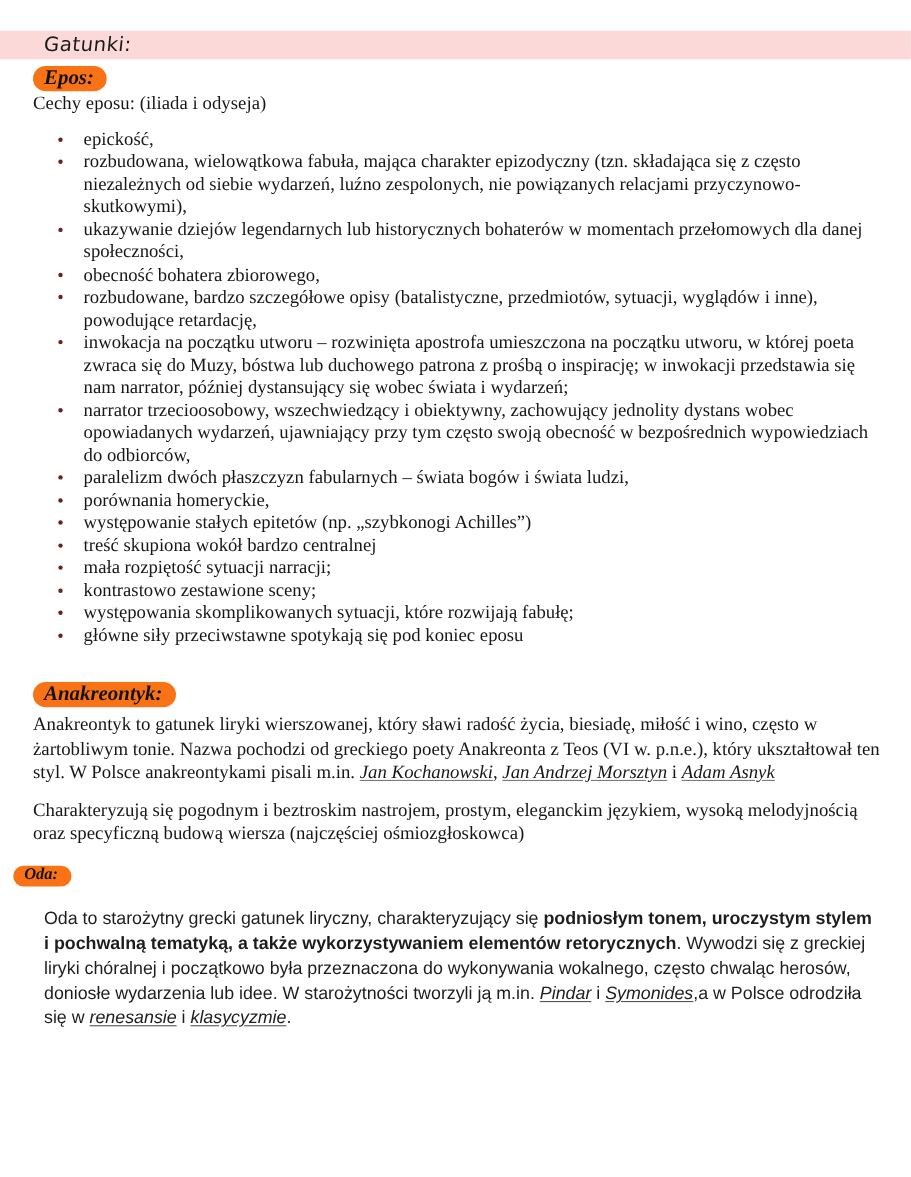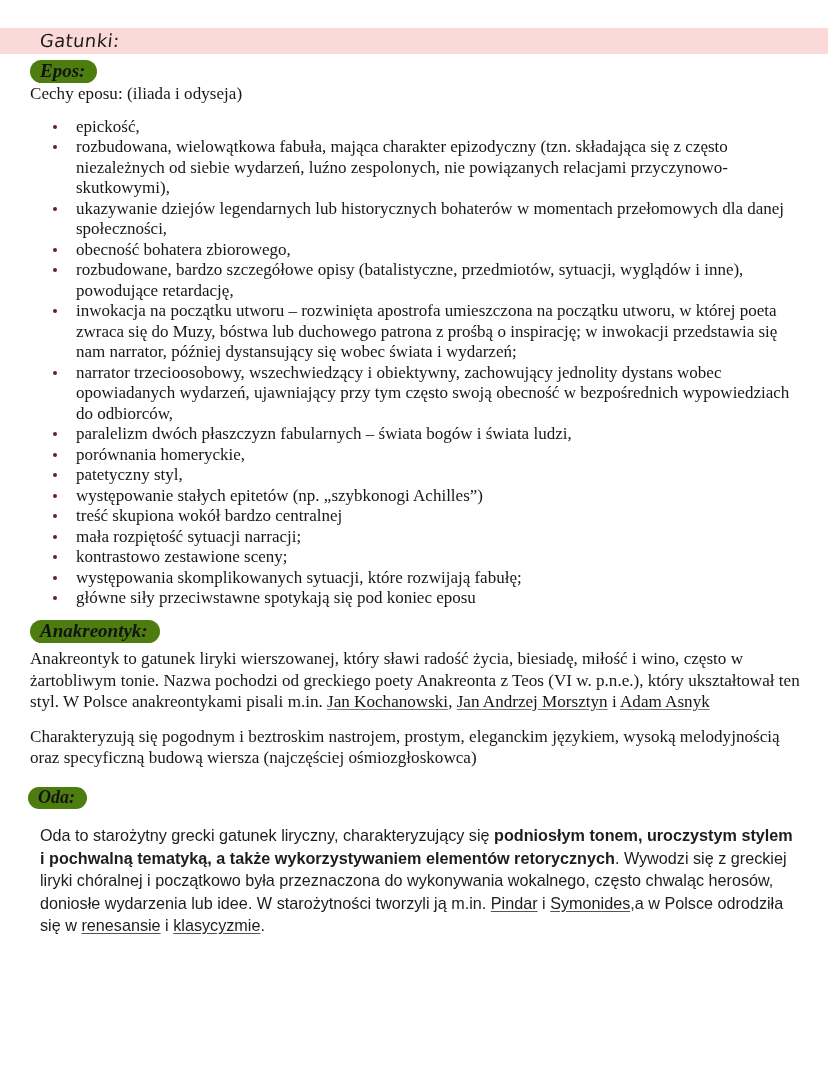--- a/index.html
+++ b/index.html
@@ -42,21 +42,21 @@
     font-size: 18px;
     font-weight: 400;
     letter-spacing: 0.4px;
     color: #1a1a1a;
     transform: skewX(-6deg);
     font-style: normal;
   }
 
   .pill-head {
     display: inline-block;
-    background: #4d7c0f;
+    background: #f97316;
     border-radius: 12px;
     padding: 1px 12px 2px 10px;
     font-family: "Liberation Serif", "DejaVu Serif", serif;
     font-style: italic;
     font-weight: 700;
     color: #131313;
     line-height: 1.05;
   }
 
   .sec-epos {
@@ -66,23 +66,23 @@
     font-size: 19px;
   }
   .sec-anak {
     position: absolute;
     left: 30px;
     top: 620px;
     font-size: 19px;
   }
   .sec-oda {
     position: absolute;
-    left: 28px;
+    left: 12px;
     top: 787px;
-    font-size: 18px;
+    font-size: 15px;
   }
 
   
   .epos-body {
     position: absolute;
     left: 30px;
     top: 84px;
     width: 775px;
     font-family: "Liberation Serif", "DejaVu Serif", serif;
     font-size: 17px;
@@ -142,20 +142,21 @@
   .oda-body p { margin: 12px; }
 
   b, strong { font-weight: 700; }
 
   .link {
     text-decoration: underline;
     text-decoration-color: #7a7a7a;
     text-underline-offset: 2px;
     color: inherit;
     cursor: pointer;
+    font-style: italic;
   }
   .oda-body .link {
     text-decoration-color: #555;
   }
   .spell {
     text-decoration-style: dotted;
     text-decoration-color: #b05050;
     text-underline-offset: 2px;
   }
 </style>
@@ -176,21 +177,20 @@
     <ul class="epos-list">
       <li>epickość,</li>
       <li>rozbudowana, wielowątkowa fabuła, mająca charakter epizodyczny (tzn. składająca się z często niezależnych od siebie wydarzeń, luźno zespolonych, nie powiązanych relacjami przyczynowo-skutkowymi),</li>
       <li>ukazywanie dziejów legendarnych lub historycznych bohaterów w momentach przełomowych dla danej społeczności,</li>
       <li>obecność bohatera zbiorowego,</li>
       <li>rozbudowane, bardzo szczegółowe opisy (batalistyczne, przedmiotów, sytuacji, wyglądów i inne), powodujące retardację,</li>
       <li>inwokacja na początku utworu – rozwinięta apostrofa umieszczona na początku utworu, w której poeta zwraca się do Muzy, bóstwa lub duchowego patrona z prośbą o inspirację; w inwokacji przedstawia się nam narrator, później dystansujący się wobec świata i wydarzeń;</li>
       <li>narrator trzecioosobowy, wszechwiedzący i obiektywny, zachowujący jednolity dystans wobec opowiadanych wydarzeń, ujawniający przy tym często swoją obecność w bezpośrednich wypowiedziach do odbiorców,</li>
       <li>paralelizm dwóch płaszczyzn fabularnych – świata bogów i świata ludzi,</li>
       <li>porównania homeryckie,</li>
-      <li>patetyczny styl,</li>
       <li>występowanie stałych epitetów (np. „szybkonogi Achilles”)</li>
       <li>treść skupiona wokół bardzo centralnej</li>
       <li>mała rozpiętość sytuacji narracji;</li>
       <li>kontrastowo zestawione sceny;</li>
       <li>występowania skomplikowanych sytuacji, które rozwijają fabułę;</li>
       <li>główne siły przeciwstawne spotykają się pod koniec eposu</li>
     </ul>
   </div>
 
   <div class="sec-anak">

